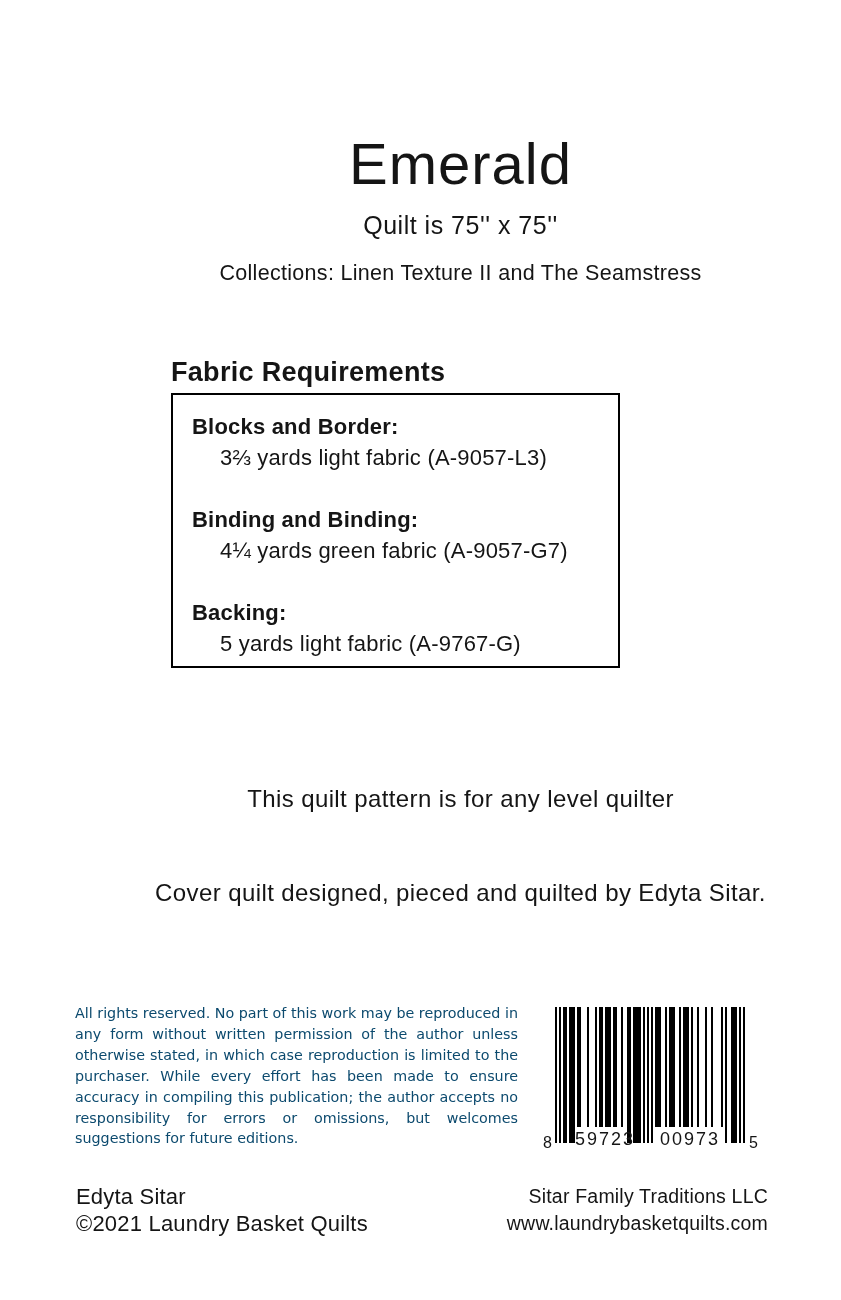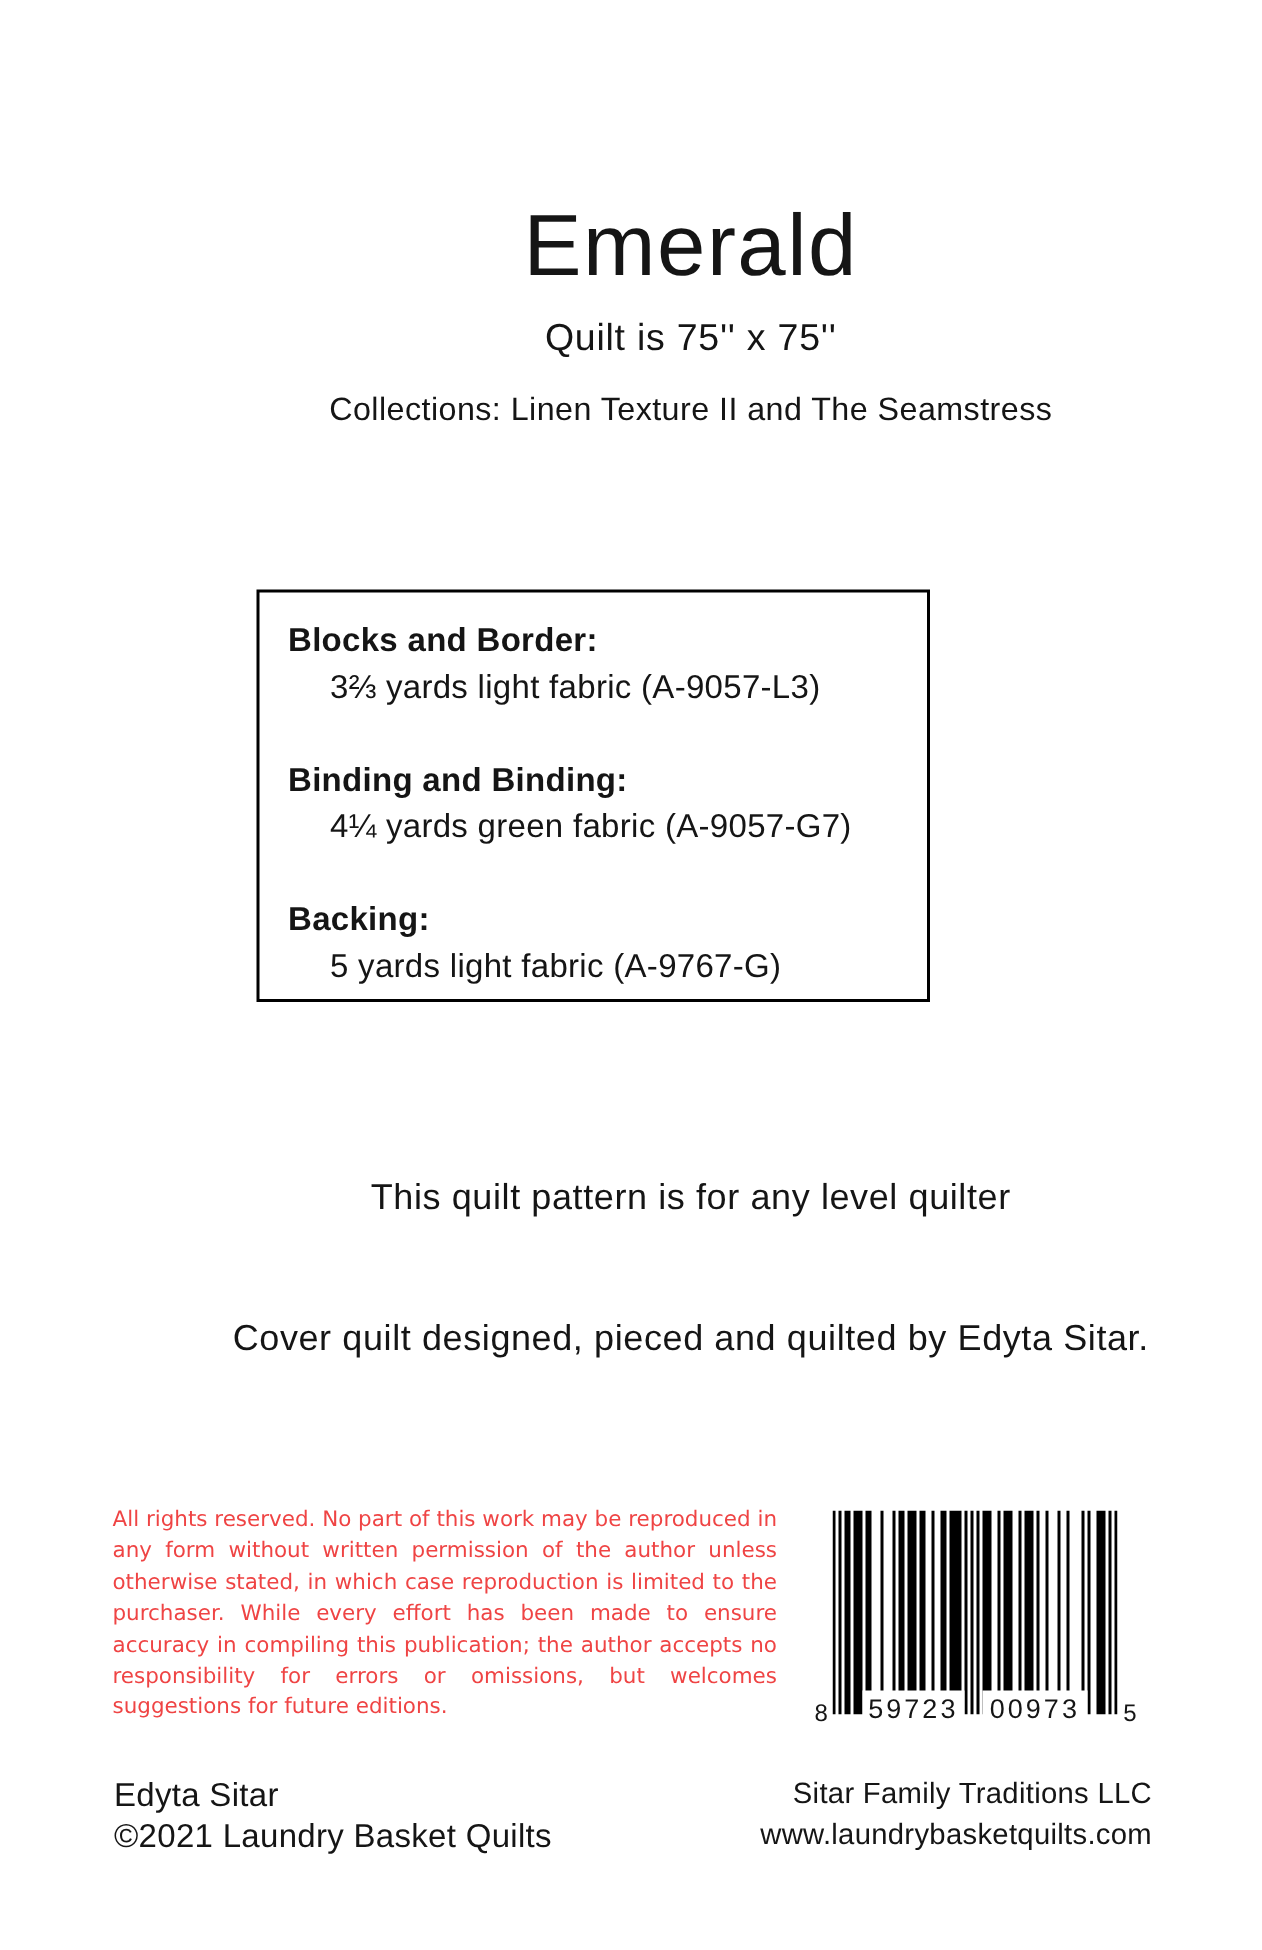--- a/index.html
+++ b/index.html
@@ -34,21 +34,21 @@
   .fr-detail { font-size:22px; line-height:31px; padding-left:28px; letter-spacing:0.2px; }
 
   .level-line  { top:785px; font-size:24px; letter-spacing:0.4px; }
   .credit-line { top:879px; font-size:24px; letter-spacing:0.4px; }
 
   .legal {
     position:absolute; left:75px; top:1003px; width:443px;
     font-family:"DejaVu Sans", sans-serif;
     font-size:14.3px; line-height:20.9px;
     text-align:justify;
-    color:#ef4444;
+    color:#0c4a6e;
   }
 
   .barcode {
     position:absolute; left:543px; top:1007px;
     display:flex; align-items:flex-end;
   }
   .bc-digit {
     font-size:16px; line-height:16px;
     transform:translateY(8px);
     font-family:"Liberation Sans", sans-serif;
@@ -56,21 +56,21 @@
   .bc-digit.left  { margin-right:3px; }
   .bc-digit.right { margin-left:4px; }
   .bc-wrap { position:relative; width:190px; height:136px; }
   .bc-wrap svg { display:block; }
   .bc-group {
     position:absolute; bottom:-8px; height:24px;
     background:#fff; text-align:center;
     font-size:18px; line-height:24px; letter-spacing:2px;
     font-family:"Liberation Sans", sans-serif;
   }
-  .bc-group.left  { left:20px; width:68px; }
+  .bc-group.left  { left:20px; width:51px; }
   .bc-group.right { left:100px; width:70px; }
 
   .footer-left {
     position:absolute; left:76px; top:1183px;
     font-size:22px; line-height:27px; letter-spacing:0.2px;
   }
   .footer-right {
     position:absolute; right:73px; top:1183px;
     text-align:right;
     font-size:19.5px; line-height:27px; letter-spacing:0.2px;
@@ -78,20 +78,21 @@
 </style>
 </head>
 <body>
 
 <div class="page">
 
   <div class="center-line title">Emerald</div>
   <div class="center-line size-line">Quilt is 75'' x 75''</div>
   <div class="center-line collections-line">Collections: Linen Texture II and The Seamstress</div>
 
+  <div class="fr-heading">Fabric Requirements</div>
 
   <div class="fr-box">
     <div class="fr-item">
       <div class="fr-label">Blocks and Border:</div>
       <div class="fr-detail">3⅔ yards light fabric (A-9057-L3)</div>
     </div>
     <div class="fr-item">
       <div class="fr-label">Binding and Binding:</div>
       <div class="fr-detail">4¼ yards green fabric (A-9057-G7)</div>
     </div>

